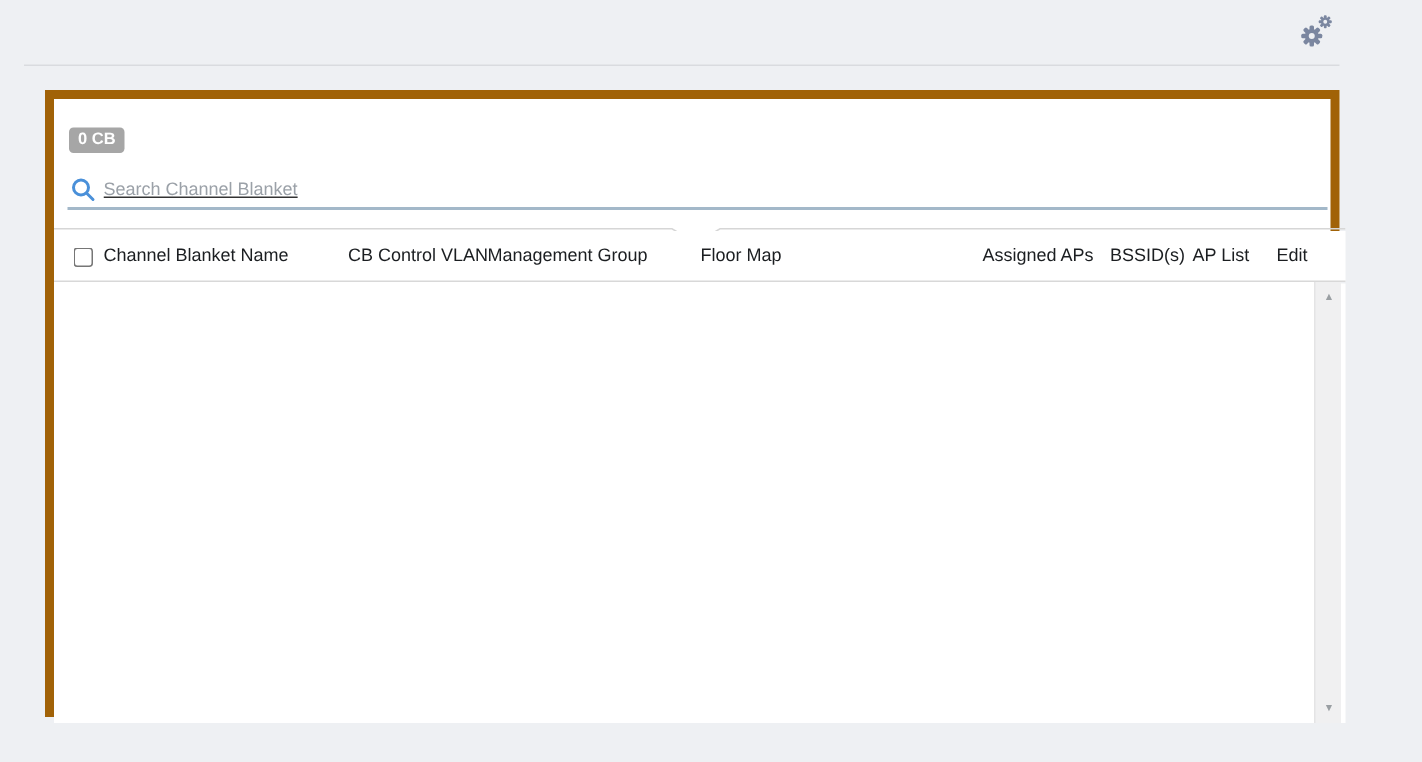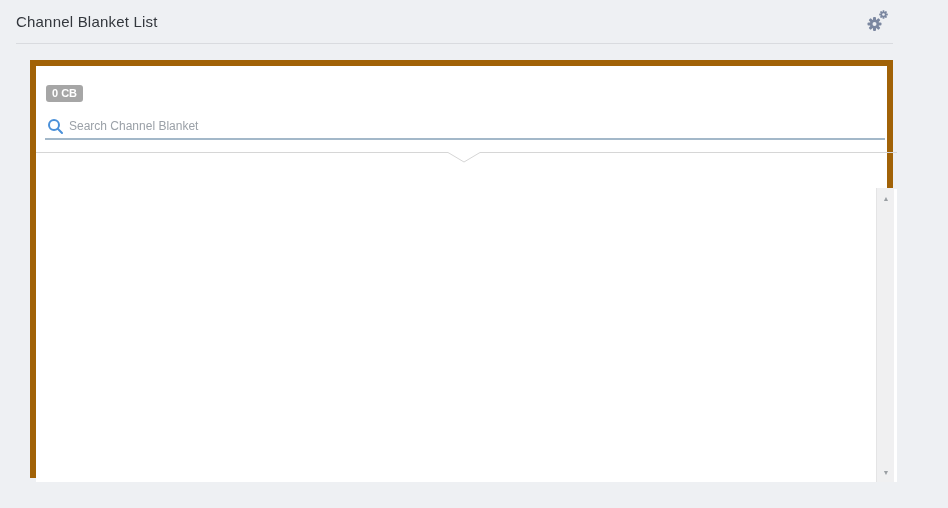--- a/index.html
+++ b/index.html
@@ -43,20 +43,21 @@
   }
 
   .search-icon { position: absolute; left: 11px; top: 52px; }
   .search-input {
     position: absolute; left: 33px; top: 48px;
     width: 760px; height: 24px;
     border: none; outline: none;
     font-size: 12px; color: #333;
     font-family: "Liberation Sans", sans-serif;
     background: transparent;
+    text-decoration: underline;
   }
   .search-input::placeholder { color: #9ba1a8; opacity: 1; }
   .search-underline {
     position: absolute; left: 9px; top: 72px;
     width: 840px; height: 2px; background: #a3b8c9;
   }
 
   .separator-svg {
     position: absolute; left: 0; top: 85px;
     width: 861px; height: 13px;
@@ -103,21 +104,20 @@
     line-height: 14px; cursor: pointer; user-select: none;
   }
   .sb-arrow.up { top: 4px; }
   .sb-arrow.down { bottom: 2px; }
 </style>
 </head>
 <body>
 
 <div class="page">
 
-  <h1 class="page-title">Channel Blanket List</h1>
 
   <button class="settings-btn">
     <svg width="26" height="26" viewBox="0 0 26 26">
       <g fill="#7b87a0">
         <g transform="translate(9.5,16)">
           <rect x="-7" y="-1.5" width="14" height="3" rx="1"></rect>
           <rect x="-7" y="-1.5" width="14" height="3" rx="1" transform="rotate(45)"></rect>
           <rect x="-7" y="-1.5" width="14" height="3" rx="1" transform="rotate(90)"></rect>
           <rect x="-7" y="-1.5" width="14" height="3" rx="1" transform="rotate(135)"></rect>
           <circle r="4.6"></circle>
@@ -147,20 +147,31 @@
     </svg>
 
     <input type="text" class="search-input" placeholder="Search Channel Blanket" style="">
 
     <div class="search-underline"></div>
 
     <svg class="separator-svg" viewBox="0 0 861 13" preserveAspectRatio="none">
       <path d="M0,1.5 L412,1.5 L428,11 L444,1.5 L861,1.5" fill="none" stroke="#d6d6d6" stroke-width="1"></path>
     </svg>
 
+    <div class="table-header">
+      <input type="checkbox" class="select-all" style="">
+      <span class="col c0">Channel Blanket Name</span>
+      <span class="col c1">CB Control VLAN</span>
+      <span class="col c2">Management Group</span>
+      <span class="col c3">Floor Map</span>
+      <span class="col c4">Assigned APs</span>
+      <span class="col c5">BSSID(s)</span>
+      <span class="col c6">AP List</span>
+      <span class="col c7">Edit</span>
+    </div>
 
     <div class="table-body"></div>
 
     <div class="scrollbar">
       <span class="sb-arrow up">▲</span>
       <span class="sb-arrow down">▼</span>
     </div>
 
   </div>
 </div>

